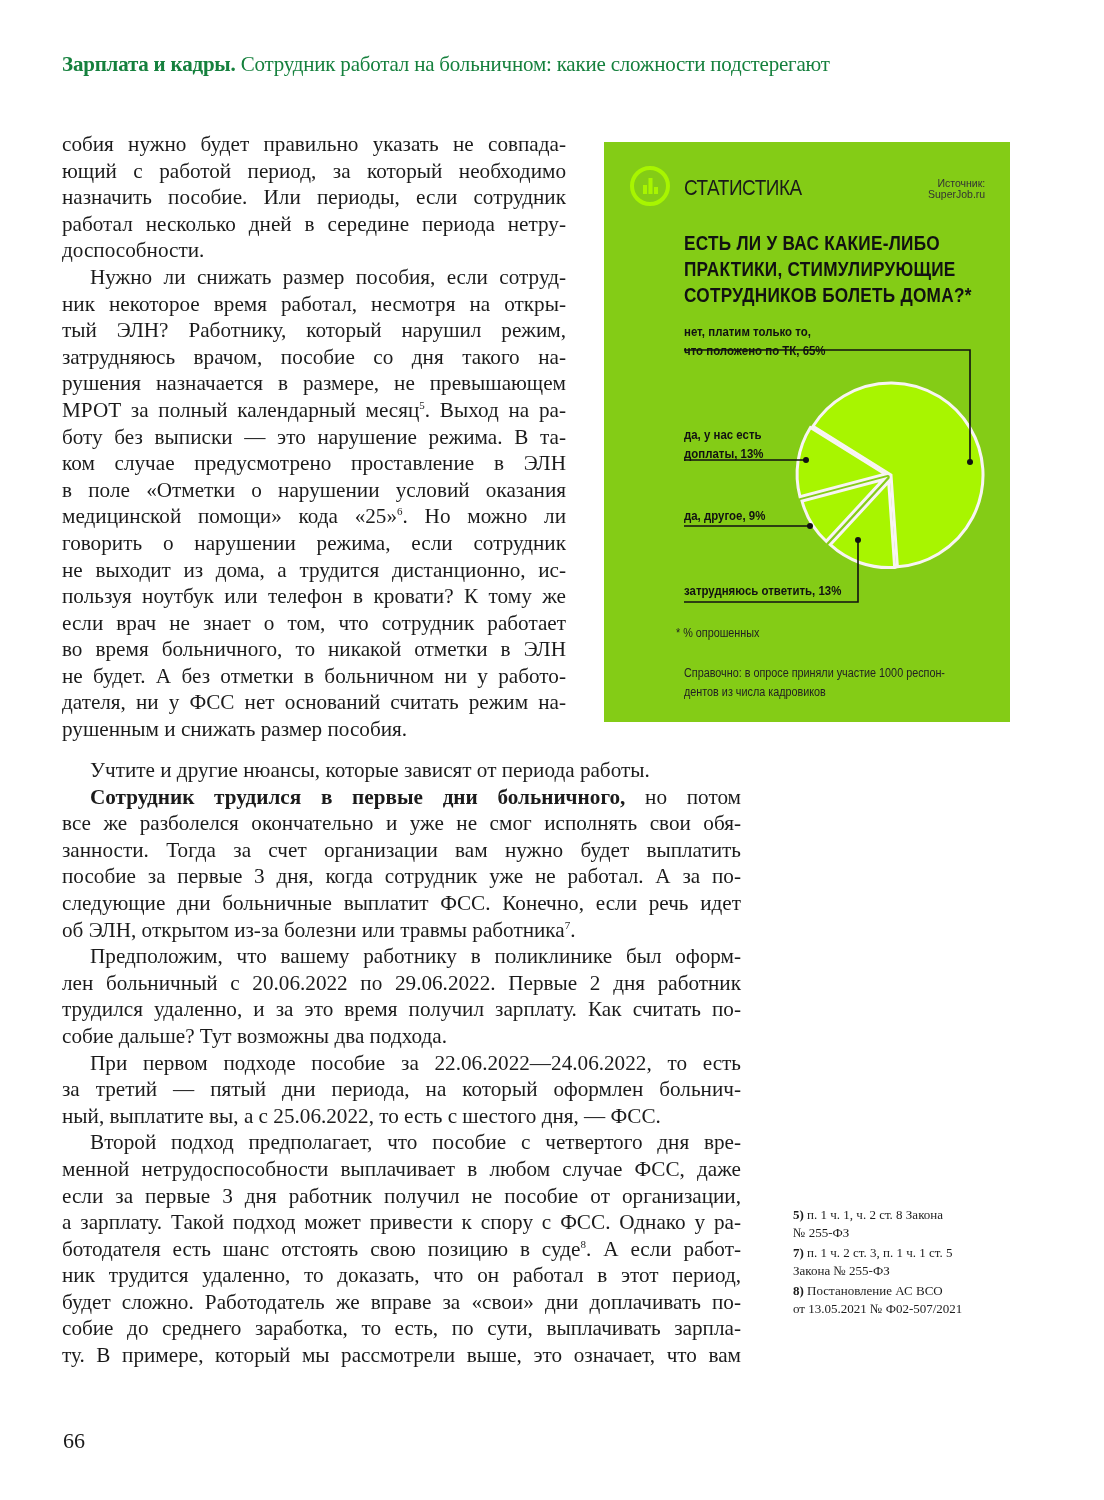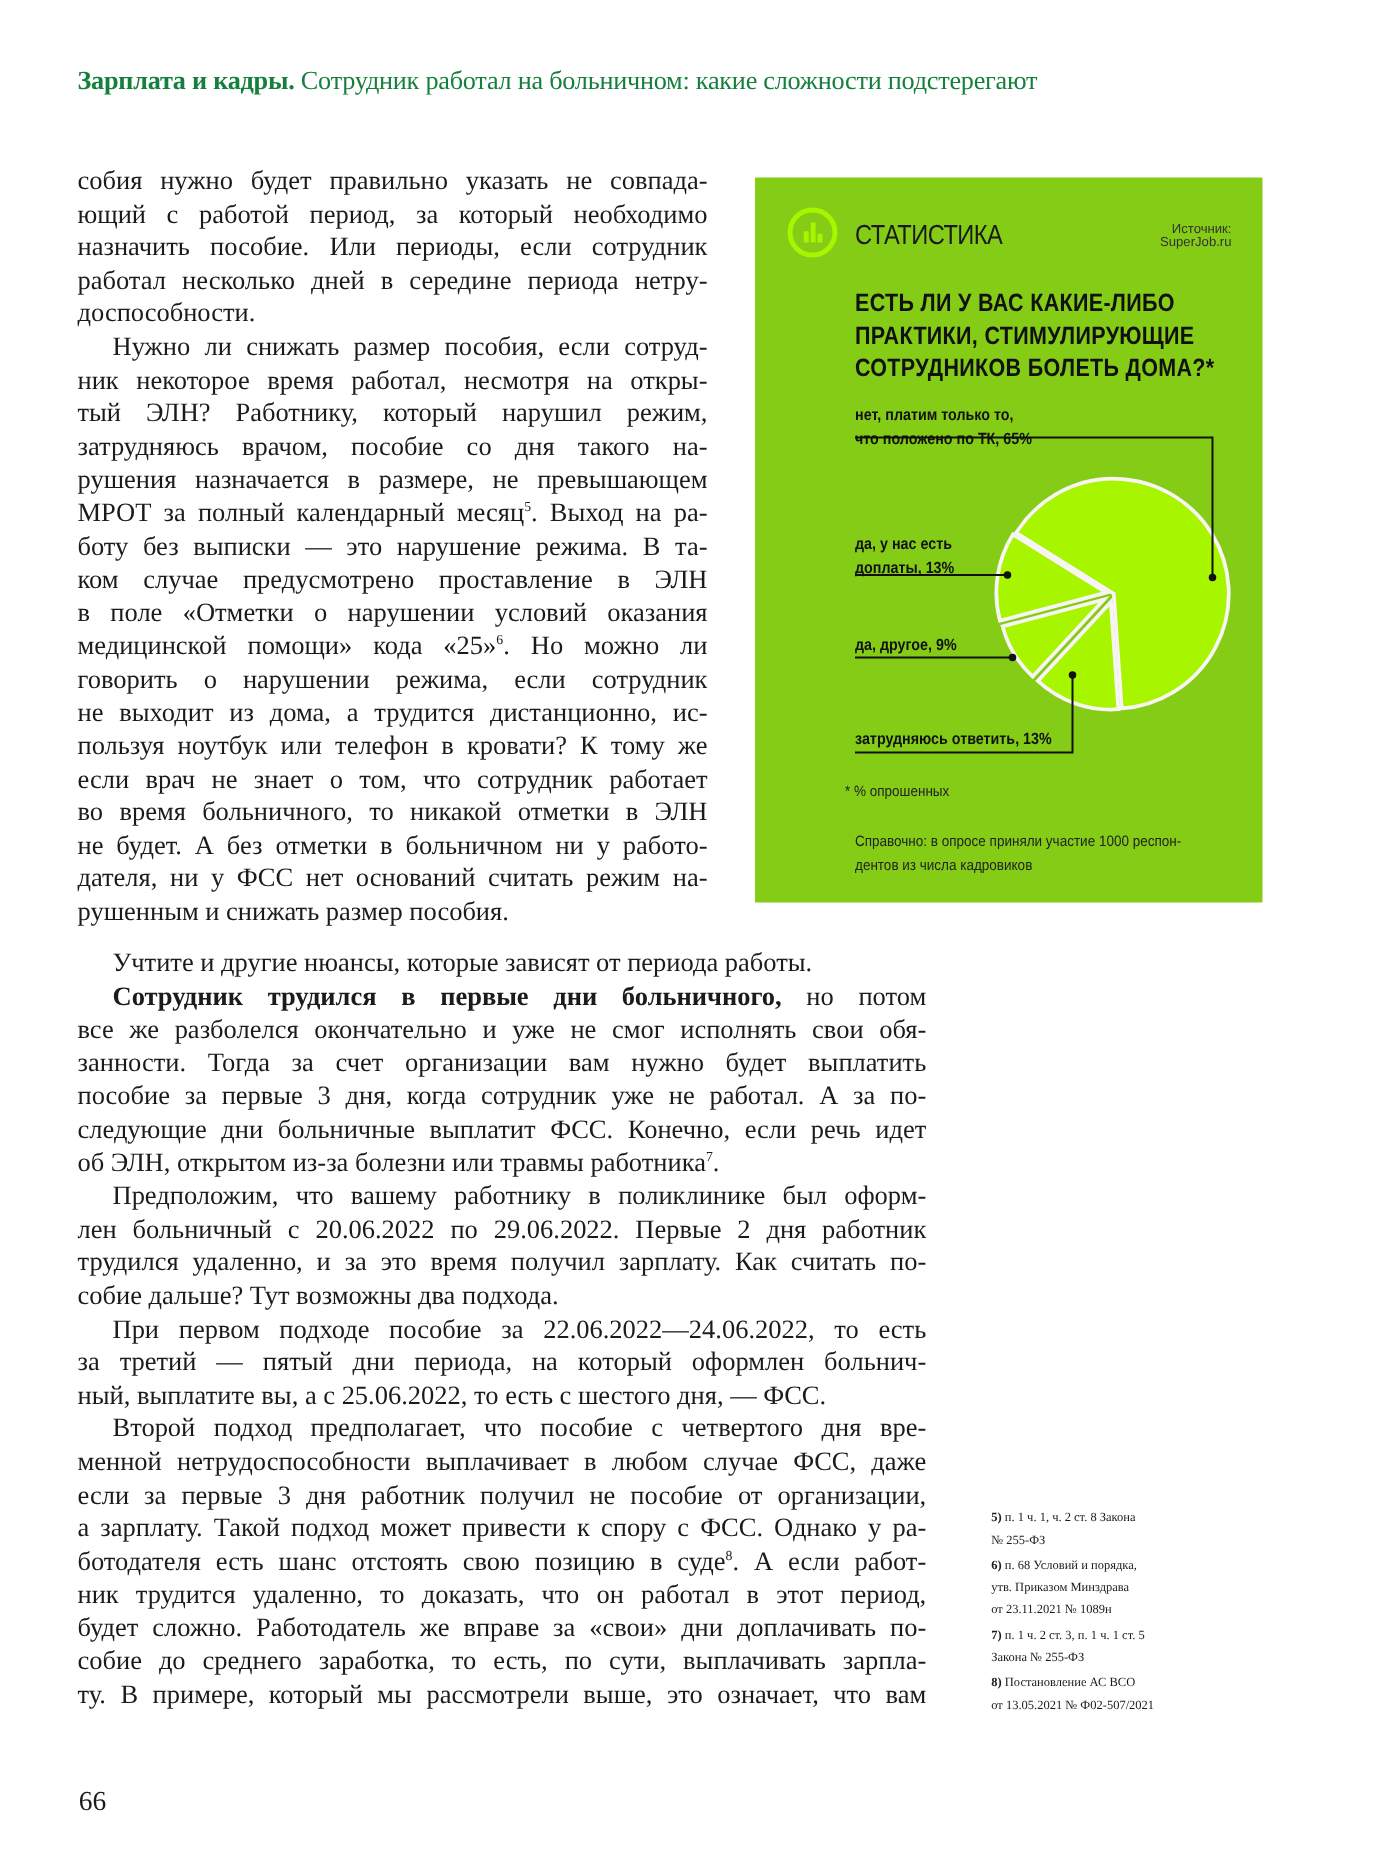--- a/index.html
+++ b/index.html
@@ -26,21 +26,21 @@
             font-weight:bold;font-size:20px;line-height:26px;color:#111;transform:scaleX(0.86);transform-origin:left;
             white-space:nowrap;letter-spacing:0.3px;}
   .lbl{position:absolute;font-family:"Liberation Sans","DejaVu Sans",sans-serif;font-weight:bold;
        font-size:13px;line-height:19px;color:#111;white-space:nowrap;transform:scaleX(0.88);transform-origin:left;}
   .pie-svg{position:absolute;left:0;top:0;}
   .note{position:absolute;left:72px;top:484px;font-family:"Liberation Sans","DejaVu Sans",sans-serif;
         font-size:12px;color:#222;transform:scaleX(0.9);transform-origin:left;white-space:nowrap;}
   .ref{position:absolute;left:80px;top:522px;font-family:"Liberation Sans","DejaVu Sans",sans-serif;
        font-size:12px;line-height:19px;color:#222;transform:scaleX(0.9);transform-origin:left;white-space:nowrap;}
   .footnotes{position:absolute;left:793px;top:1206px;width:230px;font-family:"Liberation Serif","DejaVu Serif",serif;
-             font-size:10px;line-height:17.6px;color:#1b1b1b;}
+             font-size:13px;line-height:17.6px;color:#1b1b1b;}
   .fn{margin-bottom:3px;}
   .fn b{font-weight:bold;}
   .page-num{position:absolute;left:63px;top:1428px;font-family:"Liberation Serif","DejaVu Serif",serif;
             font-size:22px;color:#1b1b1b;}
 </style>
 </head>
 <body>
 
 <div class="header">
   <b>Зарплата и кадры.</b>
@@ -144,18 +144,17 @@
 
   <div class="note">* % опрошенных</div>
   <div class="ref">
     <div>Справочно: в опросе приняли участие 1000 респон-</div>
     <div>дентов из числа кадровиков</div>
   </div>
 </div>
 
 <div class="footnotes" id="footnotes">
     <div class="fn"><b>5) </b>п. 1 ч. 1, ч. 2 ст. 8 Закона<br>№ 255-ФЗ</div>
-    <div class="fn"><b>6) </b>п. 68 Условий и порядка,<br>утв. Приказом Минздрава<br>от 23.11.2021 № 1089н</div>
     <div class="fn"><b>7) </b>п. 1 ч. 2 ст. 3, п. 1 ч. 1 ст. 5<br>Закона № 255-ФЗ</div>
     <div class="fn"><b>8) </b>Постановление АС ВСО<br>от 13.05.2021 № Ф02-507/2021</div>
   </div>
 
 <div class="page-num">66</div>
 
 </body></html>

